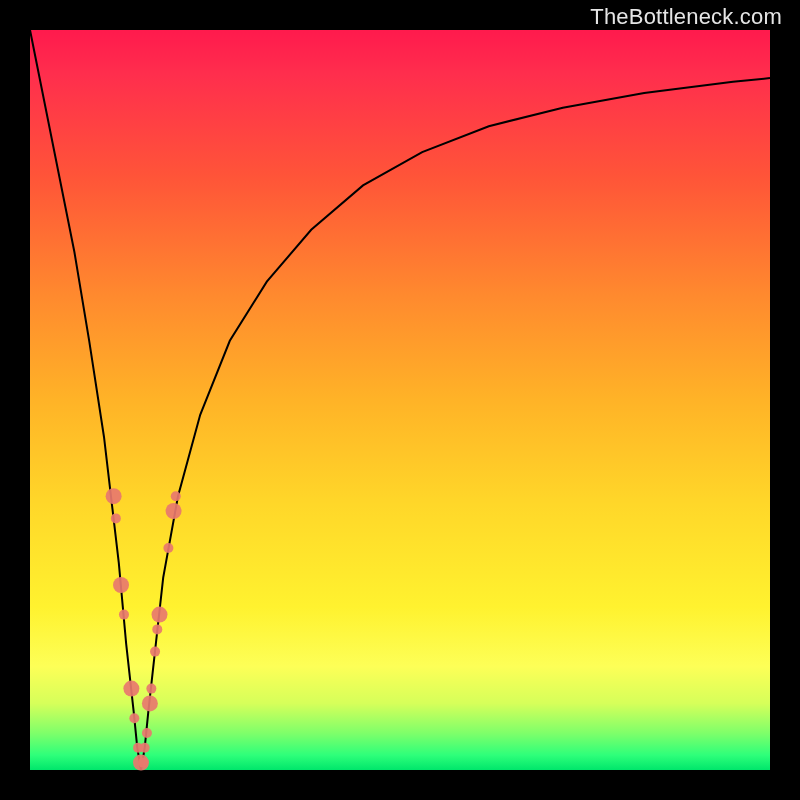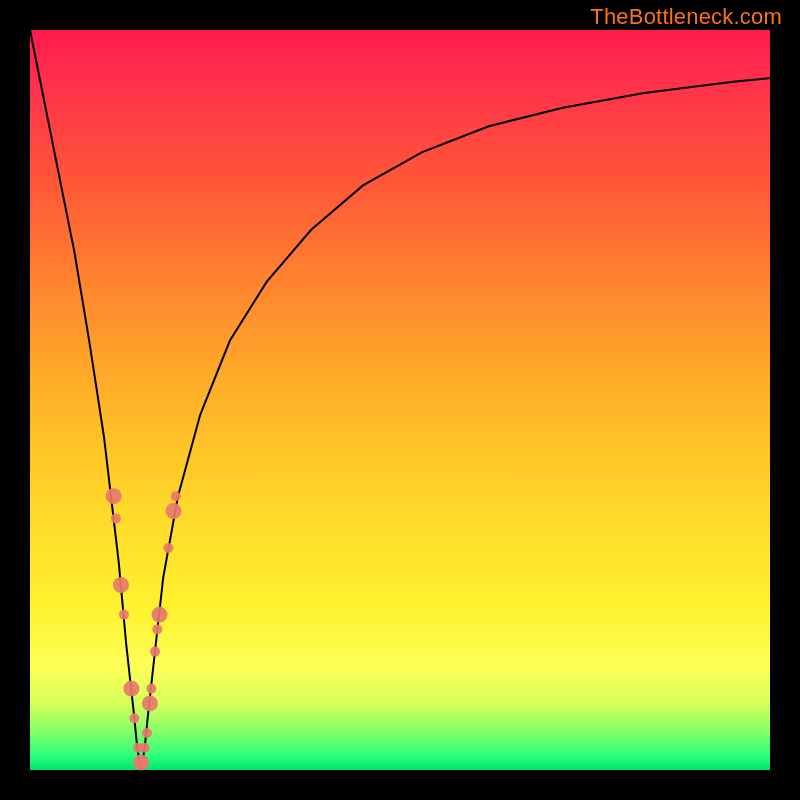--- a/index.html
+++ b/index.html
@@ -47,21 +47,21 @@
     width: 740px;
     height: 740px;
     overflow: visible;
   }
   .watermark {
     position: absolute;
     top: 4px;
     right: 18px;
     font-size: 22px;
     font-weight: 400;
-    color: #f97316;
+    color: #e5e5e5;
     letter-spacing: 0.2px;
     user-select: none;
   }
 </style>
 </head>
 <body>
 
 <div class="frame">
   <div class="plot-area">
     <svg id="chart-svg" viewBox="0 0 740 740">

